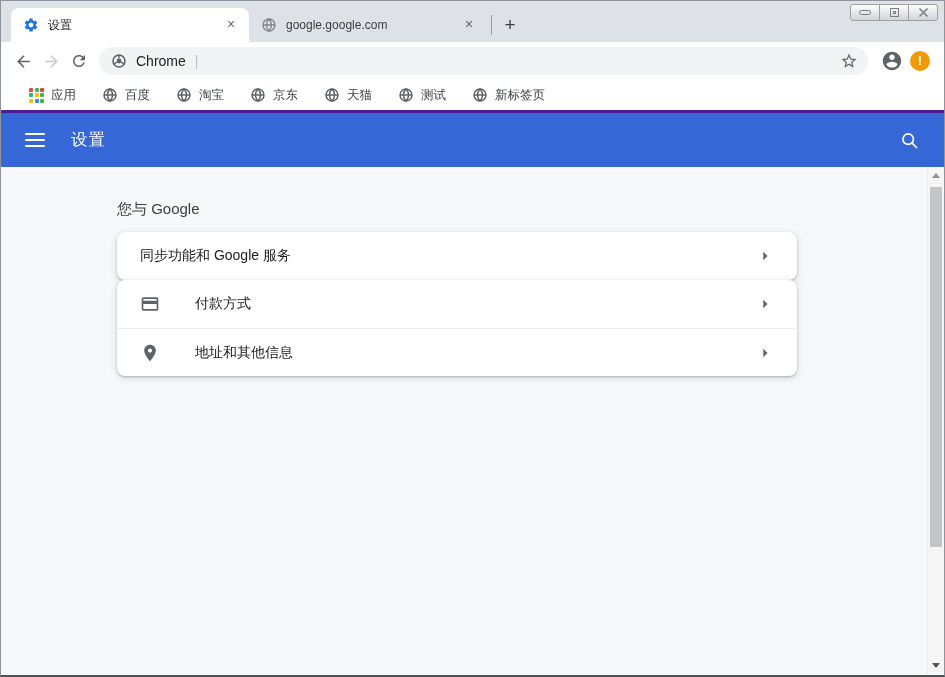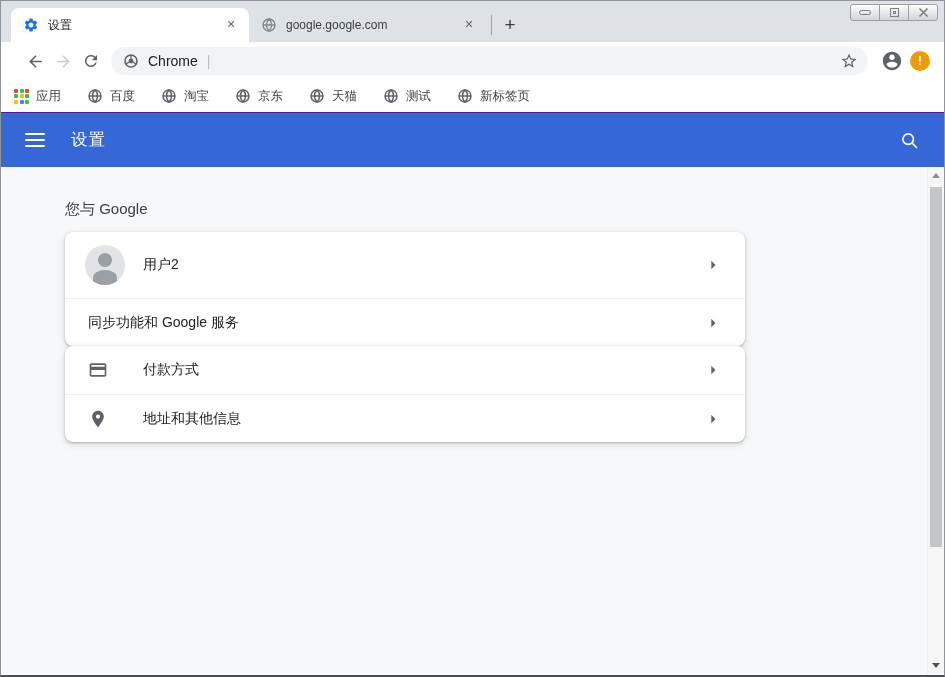--- a/index.html
+++ b/index.html
@@ -18,46 +18,46 @@
   .tabs{display:flex;align-items:flex-end;height:41px;padding-left:10px;}
   .tab{display:flex;align-items:center;height:34px;width:238px;padding:0 10px 0 12px;font-size:12px;color:#3c4043;cursor:pointer;}
   .tab.active{background:#fff;border-radius:8px 8px 0 0;color:#202124;}
   .tab .favicon{width:16px;height:16px;flex:0 0 16px;}
   .tab .tab-label{margin-left:9px;white-space:nowrap;overflow:hidden;flex:1;}
   .tab .tab-close{margin-left:6px;color:#5f6368;font-size:14px;line-height:14px;width:16px;height:16px;text-align:center;cursor:pointer;}
   .tab-sep{width:1px;height:20px;background:#9aa0a6;margin:0 4px 7px 4px;}
   .new-tab{width:28px;height:28px;margin-bottom:3px;border:none;background:none;font-size:19px;color:#3c4043;display:flex;align-items:center;justify-content:center;cursor:pointer;}
 
   
-  .toolbar{height:38px;background:#fff;display:flex;align-items:center;padding:0 10px 0 20px;}
+  .toolbar{height:38px;background:#fff;display:flex;align-items:center;padding:0 10px 0 8px;}
   .nav-btn{width:28px;height:28px;display:flex;align-items:center;justify-content:center;border-radius:50%;cursor:pointer;flex:0 0 auto;}
   .omnibox{flex:1;height:28px;background:#f1f3f4;border-radius:14px;display:flex;align-items:center;padding:0 10px 0 12px;margin:0 6px;min-width:0;}
   .omni-site{font-size:14px;color:#202124;margin-left:9px;}
   .omni-sep{color:#bdc1c6;margin:0 9px;font-size:14px;}
   .omni-url{font-size:14px;color:#202124;flex:1;}
   .omni-star{margin-left:auto;cursor:pointer;display:flex;}
   .avatar-btn{margin:0 7px;display:flex;cursor:pointer;}
   .update-badge{width:20px;height:20px;border-radius:50%;background:#f29900;color:#fff;font-weight:bold;font-size:13px;line-height:20px;text-align:center;margin-right:4px;cursor:pointer;}
 
   
-  .bookmarks{height:33px;background:#fff;border-bottom:1px solid #4c1d95;display:flex;align-items:center;padding:0 13px;gap:26px;}
+  .bookmarks{height:33px;background:#fff;border-bottom:3px solid #4c1d95;display:flex;align-items:center;padding:0 28px;gap:26px;}
   .bm-item{display:flex;align-items:center;gap:7px;font-size:12.5px;color:#3c4043;cursor:pointer;white-space:nowrap;}
   .apps-grid{display:grid;grid-template-columns:repeat(3,4px);grid-template-rows:repeat(3,4px);gap:1.5px;}
   .apps-grid i{display:block;width:4px;height:4px;border-radius:1px;}
 
   
   .set-header{height:54px;display:flex;align-items:center;color:#fff;}
   .hamburger{width:20px;height:14px;display:flex;flex-direction:column;justify-content:space-between;margin-left:24px;cursor:pointer;}
   .hamburger i{display:block;height:2px;background:#fff;border-radius:1px;}
   .set-title{font-size:16.5px;margin-left:26px;letter-spacing:1px;}
   .set-search{margin-left:auto;margin-right:24px;display:flex;cursor:pointer;}
 
   
   .content{position:relative;height:507px;background:#f7f8f9;overflow:hidden;}
-  .column{width:680px;margin-left:64px;}
+  .column{width:680px;margin-left:116px;}
   .sec-heading{font-size:15px;font-weight:500;color:#3c4043;margin:33px 0 13px 0;}
   .card{background:#fff;border-radius:8px;box-shadow:0 1px 2px rgba(60,64,67,.30),0 2px 6px 1px rgba(60,64,67,.15);}
   .row{display:flex;align-items:center;height:48px;padding:0 22px 0 23px;cursor:pointer;}
   .row + .row{border-top:1px solid #ebedef;}
   .row.user{height:66px;padding-left:20px;}
   .row-label{font-size:14px;color:#202124;}
   .row .lead-icon{width:20px;height:20px;flex:0 0 20px;margin-right:35px;display:flex;align-items:center;}
   .row .arrow{margin-left:auto;display:flex;}
   .avatar-big{width:40px;height:40px;border-radius:50%;background:#e2e3e6;overflow:hidden;position:relative;margin-right:18px;flex:0 0 40px;}
   .avatar-big .head{position:absolute;left:13px;top:8px;width:14px;height:14px;border-radius:50%;background:#9aa0a6;}
@@ -244,32 +244,20 @@
           </g>
         </svg>
     </div>
   </div>
 
   <div class="content">
     <div class="column">
 
       <div class="sec-heading">您与 Google</div>
       <div class="card">
-        <div class="row user">
-          <div class="avatar-big">
-              <div class="head"></div>
-              <div class="body"></div>
-            </div>
-          <span class="row-label">用户2</span>
-          <span class="arrow">
-              <svg width="20" height="20" viewBox="0 0 24 24">
-                <path fill="#5f6368" d="M10 17l5-5-5-5v10z"></path>
-              </svg>
-            </span>
-        </div>
         <div class="row">
           <span class="row-label">同步功能和 Google 服务</span>
           <span class="arrow">
               <svg width="20" height="20" viewBox="0 0 24 24">
                 <path fill="#5f6368" d="M10 17l5-5-5-5v10z"></path>
               </svg>
             </span>
         </div>
       </div>
 

